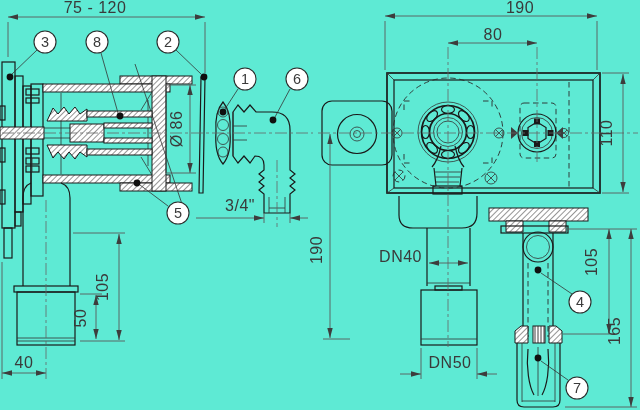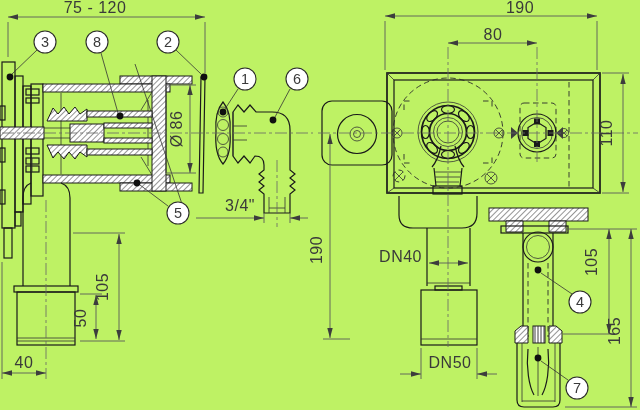--- a/index.html
+++ b/index.html
@@ -1,16 +1,16 @@
 <!DOCTYPE html>
 <html><head>
 <meta charset="utf-8">
 <style>
   html,body{margin:0;padding:0;background:#f2f2f2;}
-  .stage{width:640px;height:410px;background:#bef264;position:relative;overflow:hidden;}
+  .stage{width:640px;height:410px;background:#5eead4;position:relative;overflow:hidden;}
   svg{display:block;}
   text{font-family:"Liberation Sans","DejaVu Sans",sans-serif;fill:#3a3a3a;}
   .dtx{font-size:16px;letter-spacing:0.5px;}
   .ctx{font-size:14.5px;}
   .ol{stroke:#1a1a1a;stroke-width:1.2;fill:none;}
   .olb{stroke:#1a1a1a;stroke-width:1.7;fill:none;}
   .thin{stroke:#333;stroke-width:0.8;fill:none;}
   .dim{stroke:#5a5a5a;stroke-width:0.9;fill:none;}
   .cl{stroke:#666;stroke-width:0.8;fill:none;stroke-dasharray:12 3 3 3;}
   .dash{stroke:#2a2a2a;stroke-width:0.9;fill:none;stroke-dasharray:5.5 3.5;}

